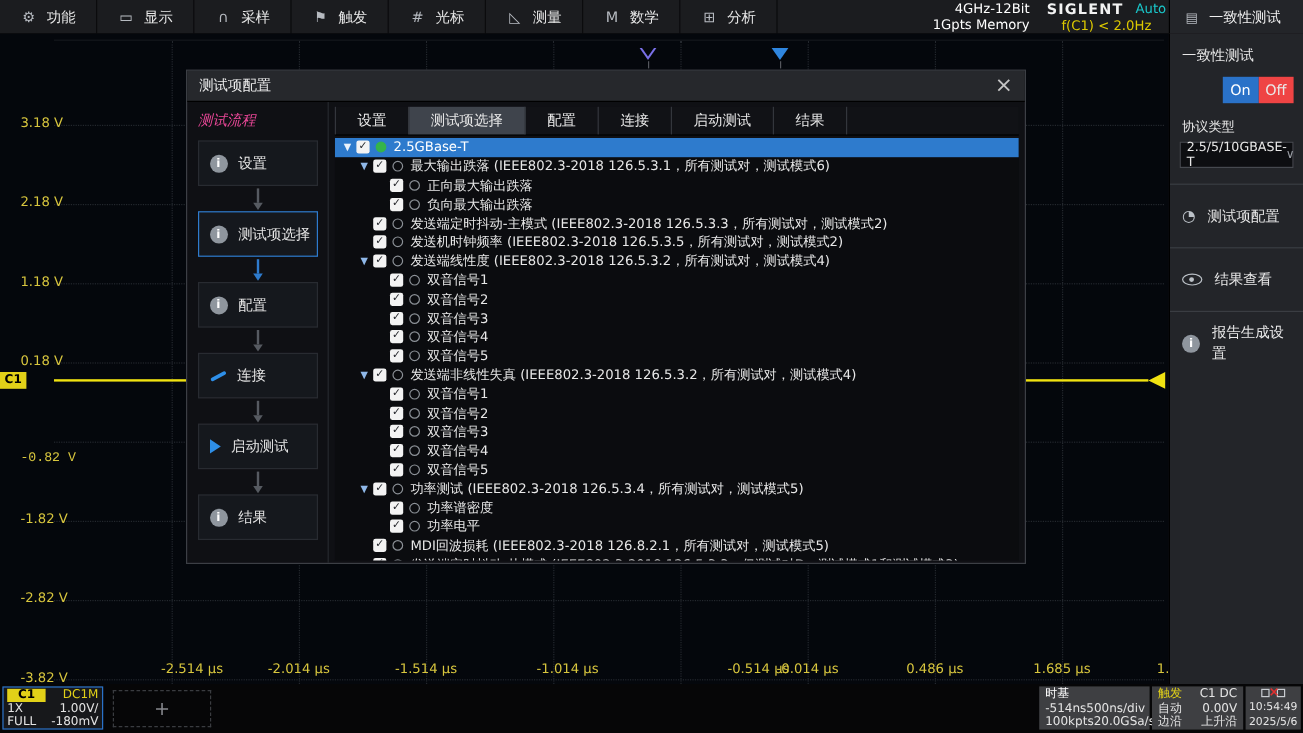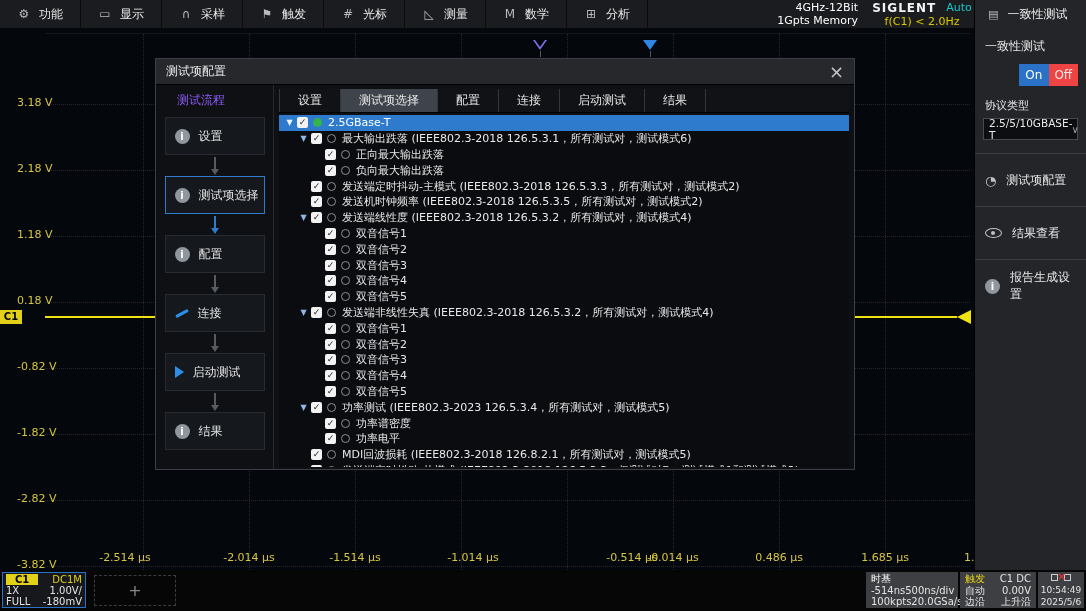--- a/index.html
+++ b/index.html
@@ -68,21 +68,21 @@
 
   
   #dialog { position:absolute; left:155px; top:58px; width:700px; height:412px; background:#0f1014;
             border:1px solid #3c3f45; display:flex; flex-direction:column; }
   #dlg-title { height:26px; background:#26282c; border-bottom:1px solid #000; display:flex; align-items:center;
                padding:0 10px; font-size:12px; color:#ececec; flex:none; }
   #dlg-close { margin-left:auto; font-size:18px; color:#c4c4c4; line-height:18px; }
   #dlg-body { flex:1; display:flex; min-height:0; }
   #flow { width:118px; border-right:1px solid #26292e; padding:5px 0 0 0; display:flex; flex-direction:column;
           align-items:center; flex:none; }
-  #flow-title { align-self:flex-start; font-size:12px; color:#8b5cf6; margin:2px 0 8px 21px; }
+  #flow-title { align-self:flex-start; font-size:12px; color:#ec4899; margin:2px 0 8px 9px;font-style:italic; }
   .step { width:100px; height:38px; background:#15181d; border:1px solid #282b31; display:flex; align-items:center;
           gap:9px; padding-left:9px; font-size:12px; color:#e4e4e4; flex:none; }
   .step.sel { border-color:#2e7bcd; }
   .flow-arrow { display:flex; flex-direction:column; align-items:center; height:21px; padding:2px 0 1px; }
   .flow-arrow .line { width:2px; flex:1; background:#565a61; }
   .flow-arrow .head { width:0; height:0; border-left:4px solid transparent; border-right:4px solid transparent;
                       border-top:6px solid #565a61; }
   .flow-arrow.accent .line { background:#2e7bcd; }
   .flow-arrow.accent .head { border-top-color:#2e7bcd; }
   .icon-play { width:0; height:0; border-top:6px solid transparent; border-bottom:6px solid transparent;
@@ -202,27 +202,27 @@
         <div class="gl-v" style="left: 734px;"></div>
         <div class="gl-h" style="top: 466px;"></div>
         <div class="gl-v" style="left: 840px;"></div>
         <div class="gl-h" style="top: 532px;"></div>
       </div>
     <div id="v-labels">
         <div class="v-label" style="top: 68px;">3.18 V</div>
         <div class="v-label" style="top: 134px;">2.18 V</div>
         <div class="v-label" style="top: 200px;">1.18 V</div>
         <div class="v-label" style="top: 266px;">0.18 V</div>
-        <div class="v-label" style="top: 332px;">-0.82 V</div>
+        <div class="v-label" style="top: 348px; font-family: Liberation Mono, monospace;">-0.82 V</div>
         <div class="v-label" style="top: 398px;">-1.82 V</div>
         <div class="v-label" style="top: 464px;">-2.82 V</div>
         <div class="v-label" style="top: 530px;">-3.82 V</div>
       </div>
     <div id="t-labels">
-        <div class="t-label" style="left: 125px;">-2.514 µs</div>
+        <div class="t-label" style="left: 160px;">-2.514 µs</div>
         <div class="t-label" style="left: 249px;">-2.014 µs</div>
         <div class="t-label" style="left: 355px;">-1.514 µs</div>
         <div class="t-label" style="left: 461px; margin-left: 12px;">-1.014 µs</div>
         <div class="t-label" style="left: 596px; margin-left: 36px;">-0.514 µs</div>
         <div class="t-label" style="left: 673px;">-0.014 µs</div>
         <div class="t-label" style="left: 779px; text-align: right;">0.486 µs</div>
         <div class="t-label" style="left: 885px;">1.685 µs</div>
         <div class="t-label last" style="left: 964px;">1.4</div>
       </div>
     <div id="trace"></div>
@@ -435,21 +435,21 @@
             <div class="trow" style="padding-left: 32px;">
               <span class="texp"></span>
               <span class="tchk">✓</span>
               <span class="tdot"></span>
               <span>双音信号5</span>
             </div>
             <div class="trow" style="padding-left: 18px;">
               <span class="texp">▼</span>
               <span class="tchk">✓</span>
               <span class="tdot"></span>
-              <span>功率测试 (IEEE802.3-2023 126.5.3.4，所有测试对，测试模式5)</span>
+              <span>功率测试 (IEEE802.3-2018 126.5.3.4，所有测试对，测试模式5)</span>
             </div>
             <div class="trow" style="padding-left: 32px;">
               <span class="texp"></span>
               <span class="tchk">✓</span>
               <span class="tdot"></span>
               <span>功率谱密度</span>
             </div>
             <div class="trow" style="padding-left: 32px;">
               <span class="texp"></span>
               <span class="tchk">✓</span>

